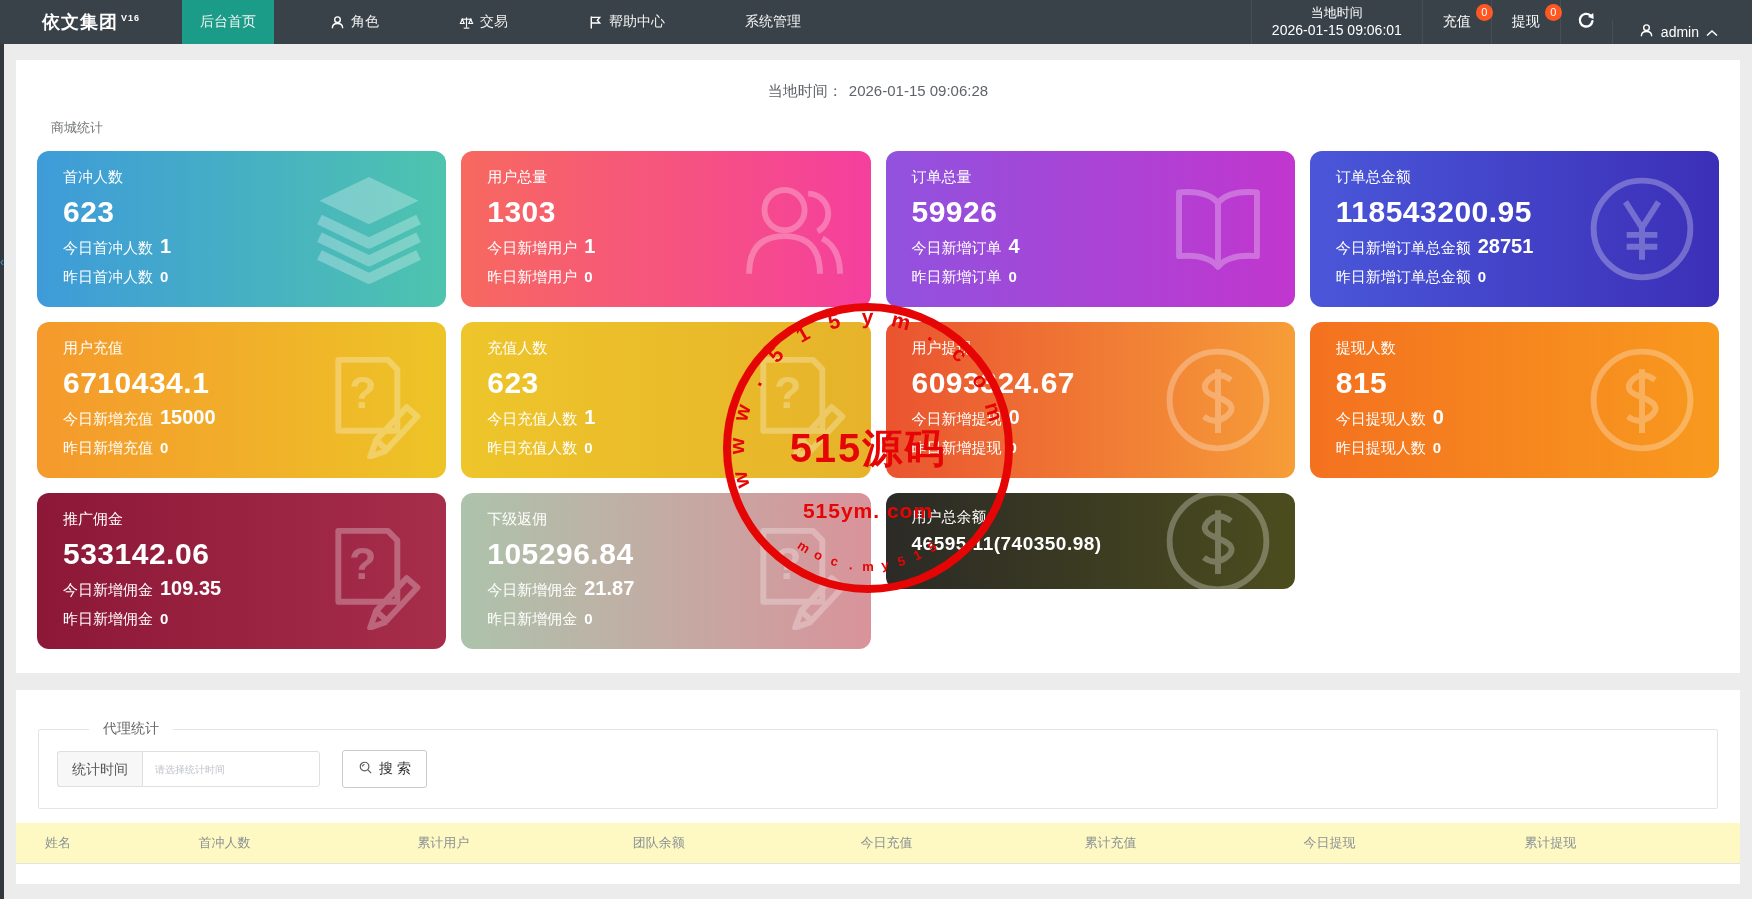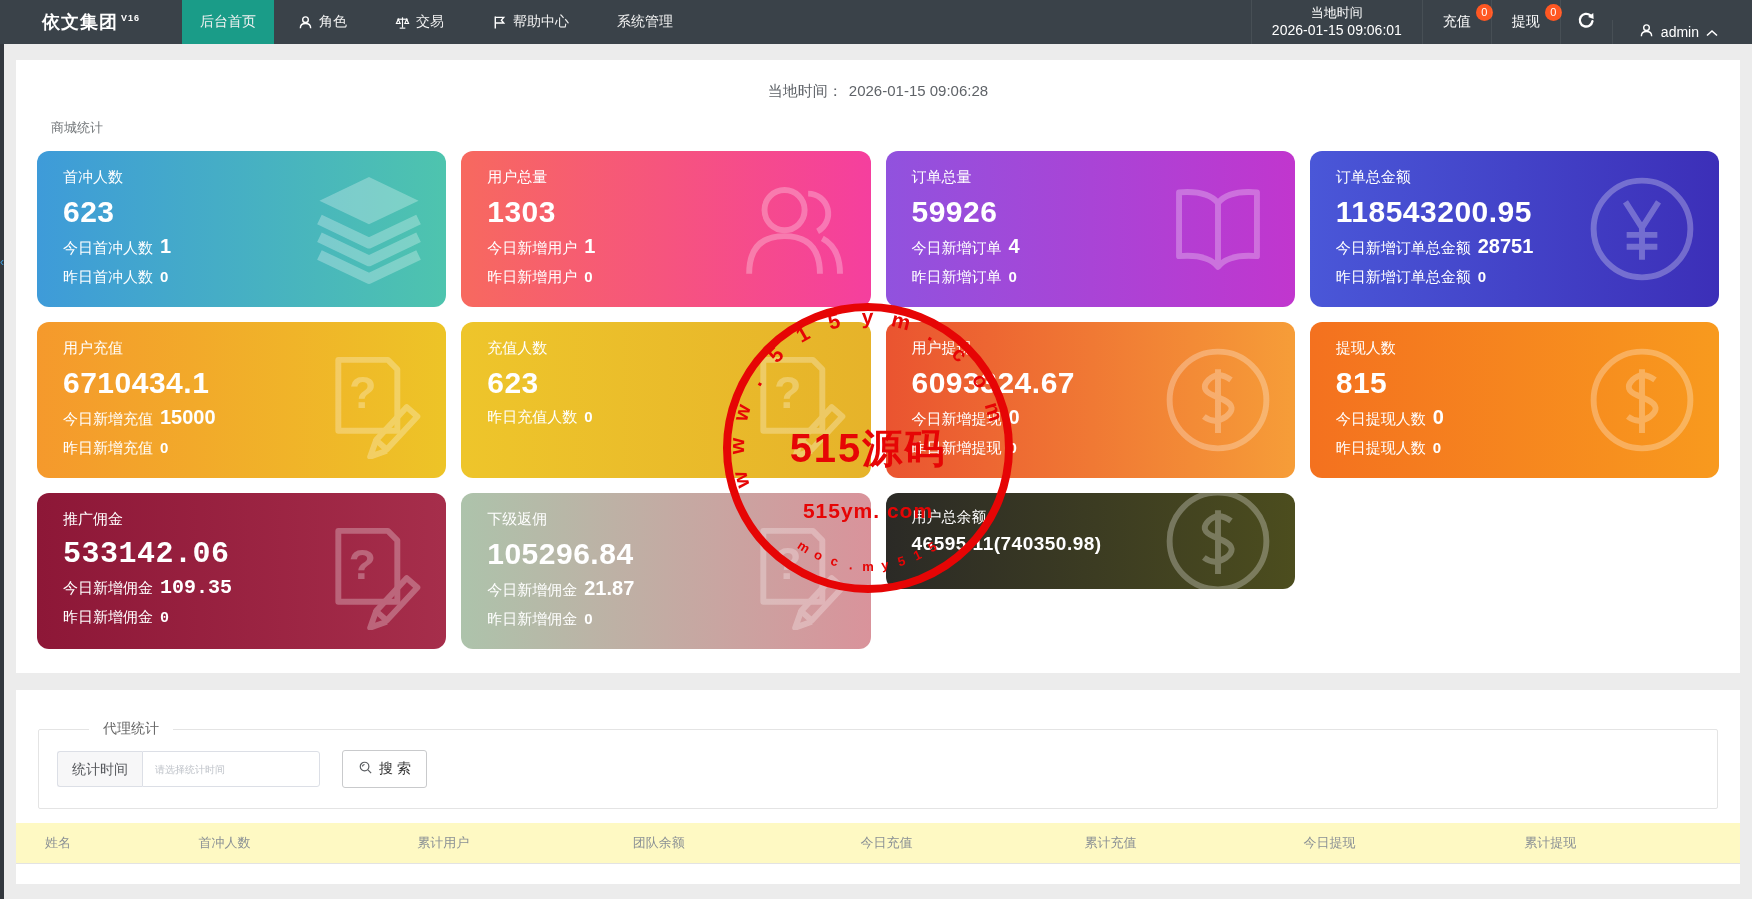--- a/index.html
+++ b/index.html
@@ -3,21 +3,21 @@
 <meta charset="utf-8">
 <style>
   * { margin:0; padding:0; box-sizing:border-box; }
   html,body { width:1752px; height:899px; overflow:hidden; }
   body { font-family:"Liberation Sans", sans-serif; background:#ececec; position:relative; }
 
   
   .navbar { height:44px; background:#3a4249; display:flex; align-items:stretch; color:#fff; position:relative; z-index:10; }
   .brand { width:182px; display:flex; align-items:center; justify-content:center; font-size:18px; font-weight:bold; letter-spacing:1px; }
   .brand sup { font-size:9px; font-weight:bold; margin-left:3px; transform:translateY(-4px); }
-  .nav-tabs { display:flex; align-items:stretch; }
+  .nav-tabs { display:flex; align-items:stretch;gap:32px; }
   .nav-tab { display:flex; align-items:center; gap:6px; padding:0 24px; font-size:14px; color:#f2f2f2; cursor:pointer; }
   .nav-tab.active { background:#1a9c88; padding:0 18px; }
   .nav-tab svg { width:15px; height:15px; display:block; }
   .nav-right { margin-left:auto; display:flex; align-items:stretch; }
   .nav-right > div { border-left:1px solid rgba(255,255,255,.07); display:flex; flex-direction:column; justify-content:center; align-items:center; padding:0 20px; position:relative; }
   .time-block { min-width:170px; }
   .time-label { font-size:13px; line-height:17px; }
   .time-value { font-size:14px; line-height:19px; }
   .nav-btn { font-size:14px; cursor:pointer; }
   .nav-btn .txt { position:relative; }
@@ -244,20 +244,21 @@
             <text x="33" y="57" font-size="38" font-weight="bold" fill="#fff" stroke="none">?</text>
             <path d="M56 84 L82 56 L91 64 L65 92 Z"></path>
             <path d="M56 84 l-5 14 l14-5"></path>
           </svg></div>
   </div>
 
   <div class="stat-card" style="background: linear-gradient(to right, rgb(238, 197, 43), rgb(230, 179, 42));">
     <div class="card-title">充值人数</div>
     <div class="card-value">623</div>
     <div class="card-lines">
+          <div class="card-line"><span>今日充值人数</span><span class="line-value big">1</span></div>
           <div class="card-line"><span>昨日充值人数</span><span class="line-value">0</span></div>
         </div>
     <div class="card-icon"><svg viewBox="0 0 100 100" fill="none" stroke="#fff" stroke-width="5" stroke-linejoin="round">
             <path d="M24 16 h42 l8 8 v52 h-50 z"></path>
             <text x="33" y="57" font-size="38" font-weight="bold" fill="#fff" stroke="none">?</text>
             <path d="M56 84 L82 56 L91 64 L65 92 Z"></path>
             <path d="M56 84 l-5 14 l14-5"></path>
           </svg></div>
   </div>
 
@@ -280,21 +281,21 @@
     <div class="card-lines">
           <div class="card-line"><span>今日提现人数</span><span class="line-value big">0</span></div>
           <div class="card-line"><span>昨日提现人数</span><span class="line-value">0</span></div>
         </div>
     <div class="card-icon"><svg viewBox="0 0 100 100" fill="none" stroke="#fff" stroke-width="5">
             <circle cx="50" cy="50" r="41"></circle>
             <path d="M50 24 V78 M61 33 Q50 25 42 33 Q34 41 46 46 L55 50 Q67 56 57 64 Q47 71 38 64"></path>
           </svg></div>
   </div>
 
-  <div class="stat-card" style="background: linear-gradient(to right, rgb(141, 23, 55), rgb(166, 46, 75)); font-family: Liberation Mono, monospace;">
+  <div class="stat-card" style="background: linear-gradient(to right, rgb(141, 23, 55), rgb(166, 46, 75));">
     <div class="card-title">推广佣金</div>
     <div class="card-value">533142.06</div>
     <div class="card-lines">
           <div class="card-line"><span>今日新增佣金</span><span class="line-value big">109.35</span></div>
           <div class="card-line"><span>昨日新增佣金</span><span class="line-value">0</span></div>
         </div>
     <div class="card-icon"><svg viewBox="0 0 100 100" fill="none" stroke="#fff" stroke-width="5" stroke-linejoin="round">
             <path d="M24 16 h42 l8 8 v52 h-50 z"></path>
             <text x="33" y="57" font-size="38" font-weight="bold" fill="#fff" stroke="none">?</text>
             <path d="M56 84 L82 56 L91 64 L65 92 Z"></path>

